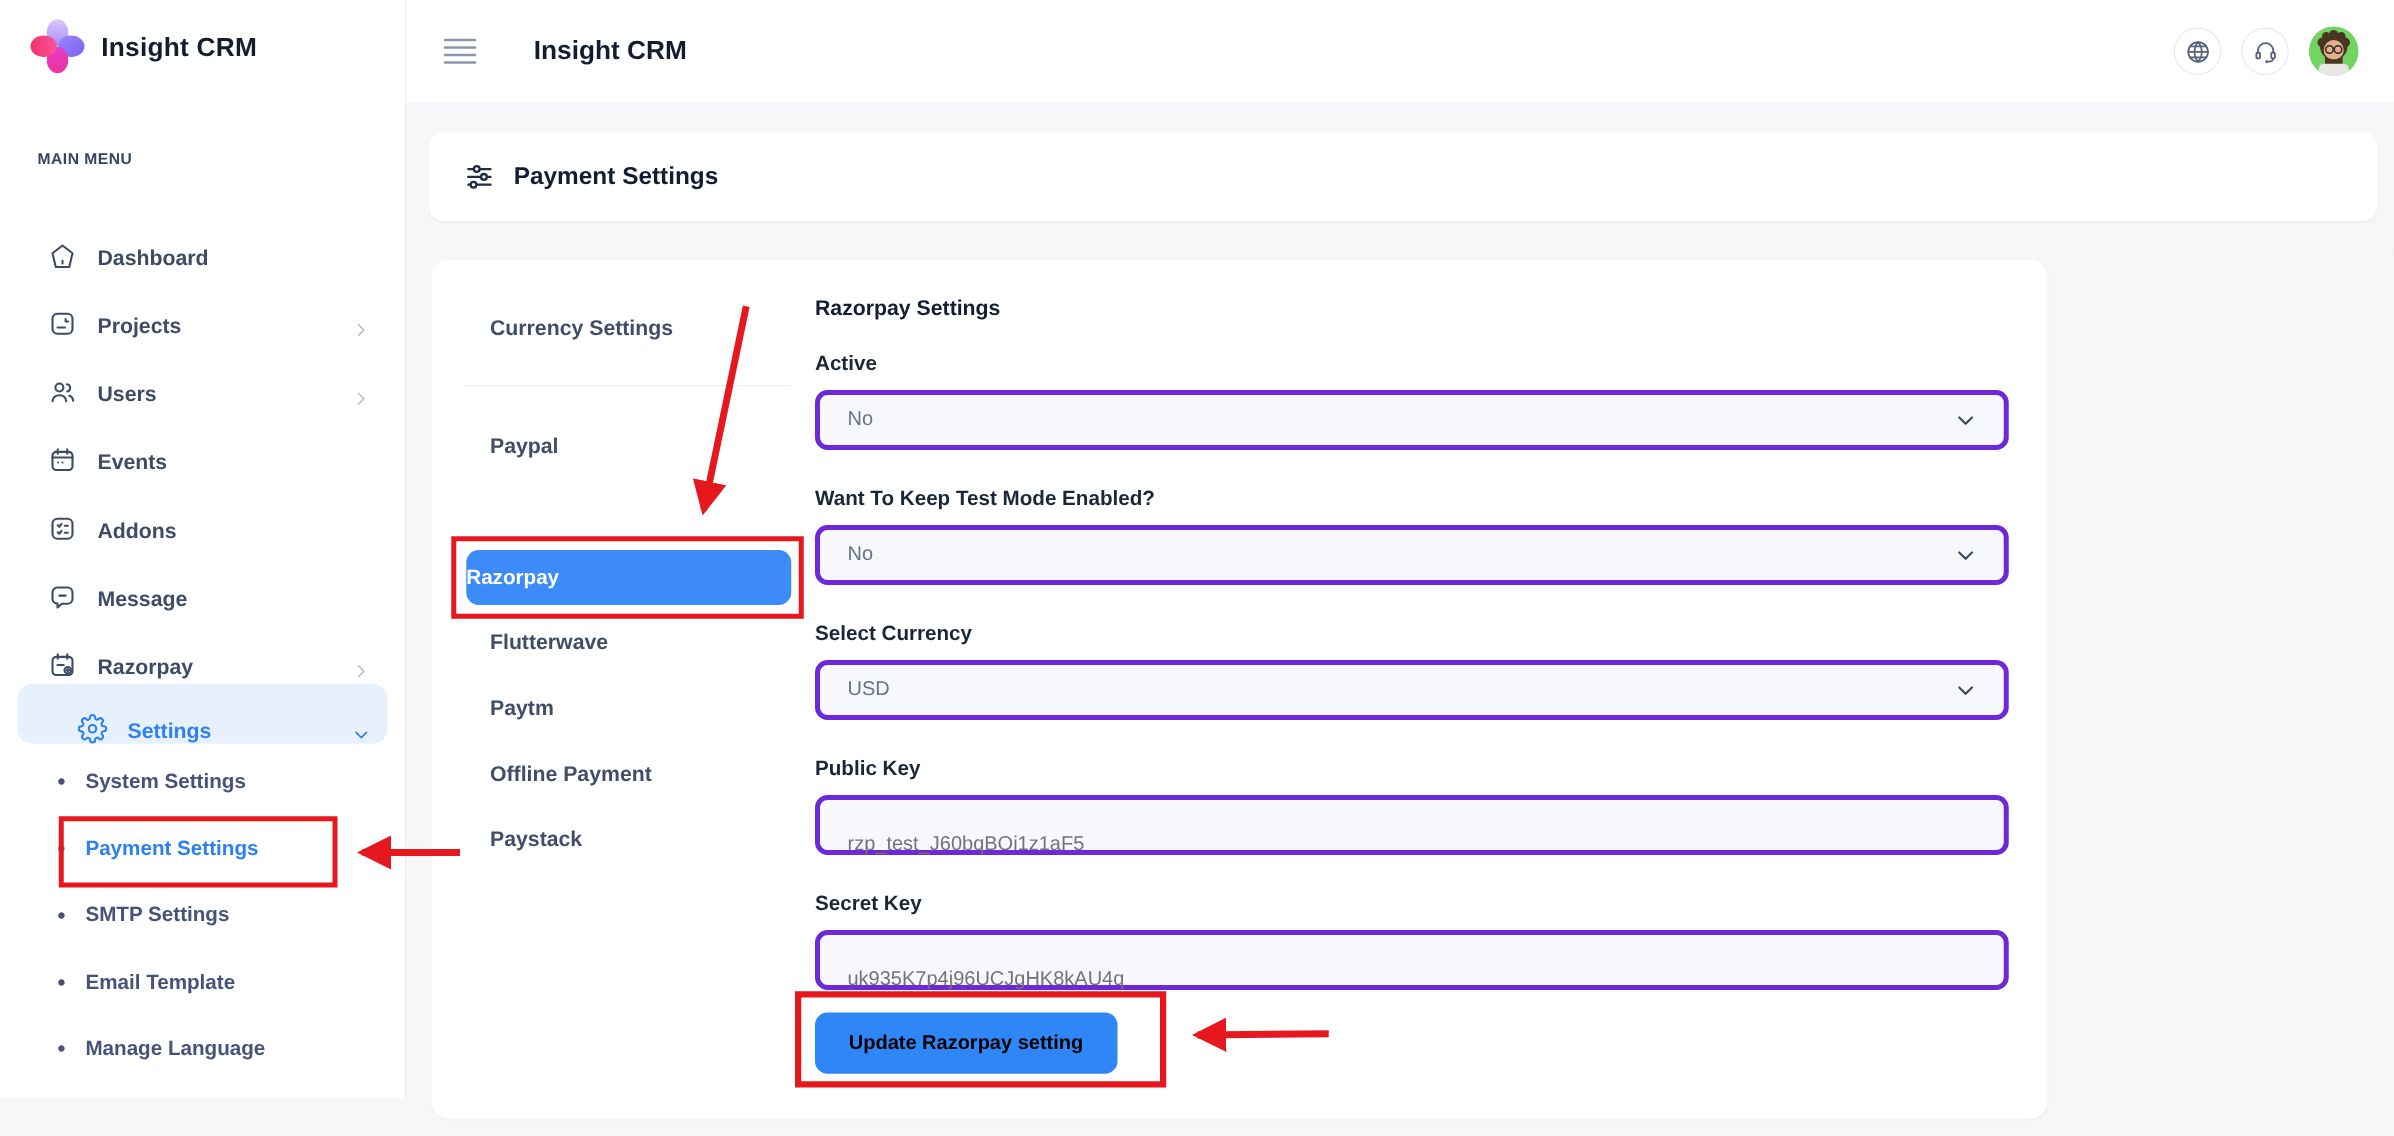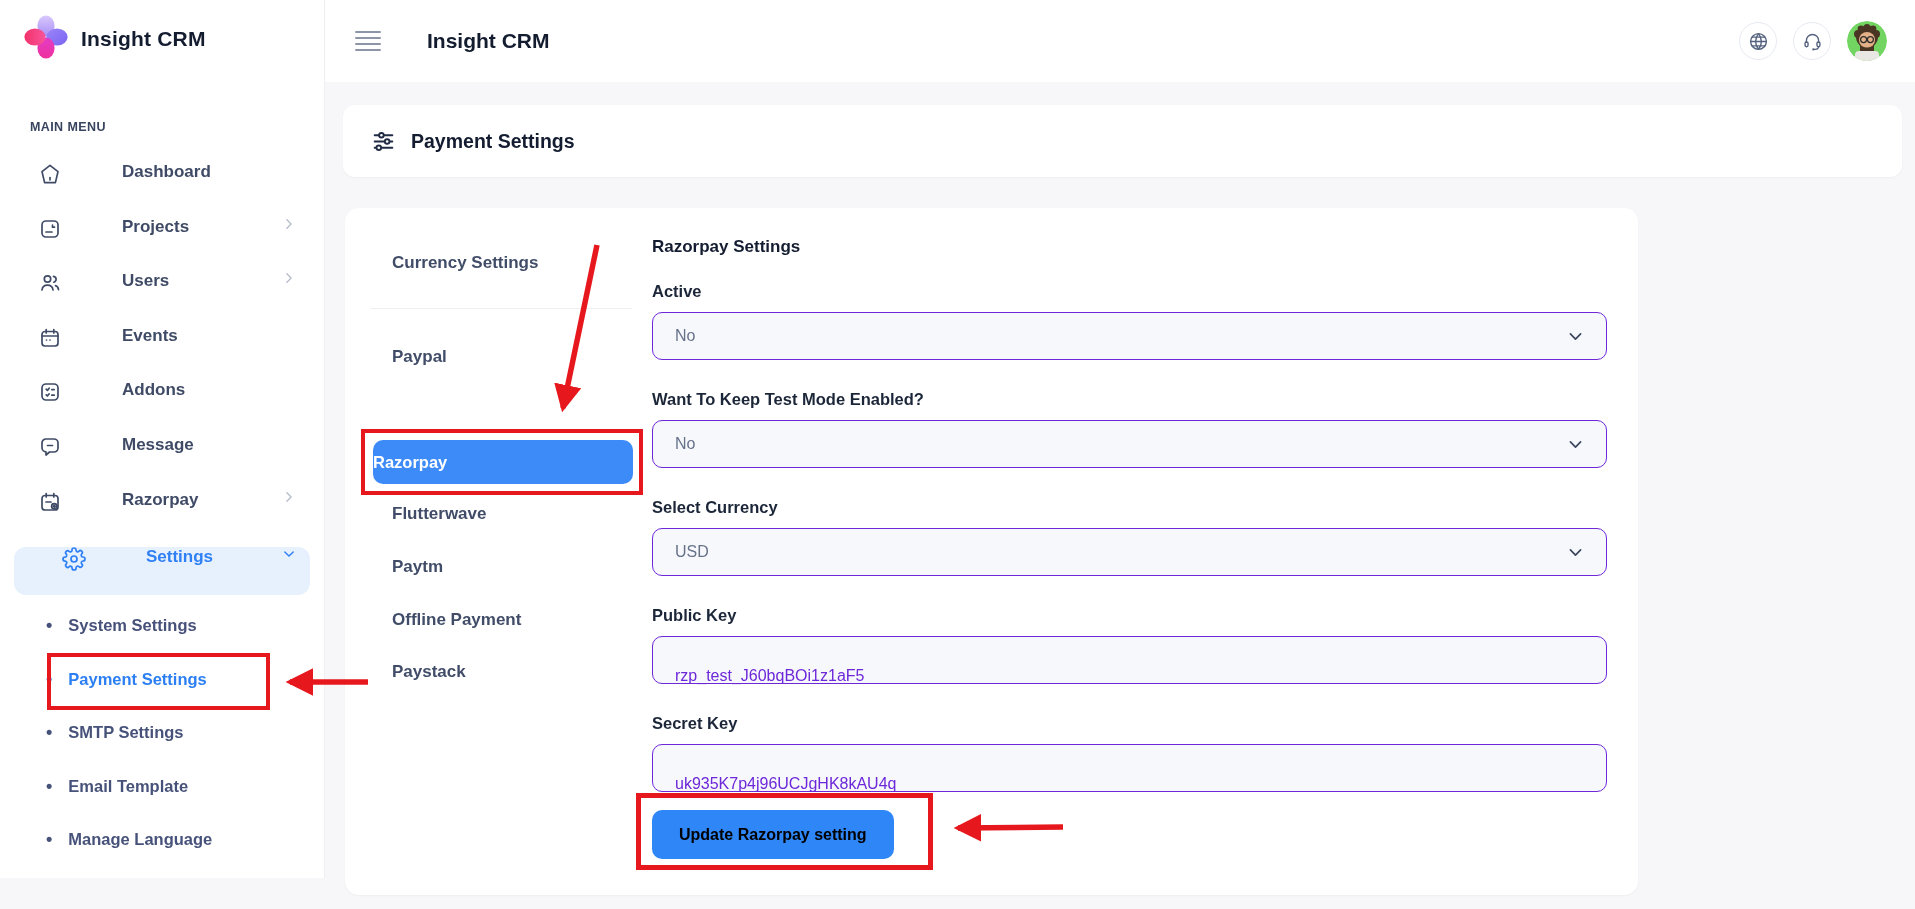--- a/index.html
+++ b/index.html
@@ -9,21 +9,21 @@
     background:#f7f7f9;
     font-family:"Liberation Sans",sans-serif;
     color:#1b2436;
   }
   
   .sidebar{position:absolute;left:0;top:0;width:325px;height:878px;background:#ffffff;border-right:1px solid #efeff3;}
   .logo-row{display:flex;align-items:center;gap:13px;padding:16px 0 0 24px;height:62px;}
   .brand-name{font-size:21px;font-weight:700;color:#141c30;letter-spacing:.2px;}
   .menu-label{position:absolute;top:120px;left:30px;font-size:12.5px;font-weight:700;color:#39445f;letter-spacing:.4px;}
   .nav{position:absolute;top:162px;left:0;right:0;}
-  .nav-item{display:flex;align-items:flex-start;height:54.6px;margin:0 14px;padding:0 14px 0 24px;cursor:pointer;gap:44px;}
+  .nav-item{display:flex;align-items:flex-end;height:54.6px;margin:0 14px;padding:0 14px 0 24px;cursor:pointer;}
   .nav-item .nav-txt{margin-left:16px;font-size:17px;font-weight:600;color:#3f4b66;}
   .nav-item svg.mi{flex:0 0 auto;}
   .chev{margin-left:auto;}
   .nav-item.active{background:#e7f1fe;border-radius:12px;height:48px;margin-top:3px;margin-bottom:3.6px;padding-left:48px;}
   .nav-item.active .nav-txt{color:#2f80f5;}
   .subnav{list-style:none;margin:0;padding:0;}
   .sub-item{display:flex;align-items:center;height:53.5px;padding-left:46px;font-size:16.5px;font-weight:600;color:#47527a;cursor:pointer;text-align:right;}
   .sub-item::before{content:"•";margin-right:16px;font-size:18px;color:#47527a;}
   .sub-item.active{color:#2b7ff2;}
   .sub-item.active::before{color:#2b7ff2;}
@@ -40,23 +40,23 @@
   .page-title{font-size:19.5px;font-weight:700;color:#131c30;}
   
   .content-card{position:absolute;left:345px;top:208px;width:1293px;height:687px;background:#fff;border-radius:14px;box-shadow:0 1px 2px rgba(16,24,40,.04);}
   .tab{position:absolute;left:47px;font-size:17px;font-weight:600;color:#414d68;cursor:pointer;line-height:26px;}
   .tab-divider{position:absolute;left:25px;top:100px;width:262px;height:1px;background:#edeff3;}
   .tab-pill{position:absolute;left:28px;top:232px;width:260px;height:44px;background:#3d8bf8;border-radius:10px;display:flex;align-items:center;font-size:16.5px;font-weight:700;color:#fff;cursor:pointer;}
   
   .form-col{position:absolute;left:307px;top:28px;width:955px;}
   .form-heading{font-size:17px;font-weight:700;color:#131c30;line-height:22px;margin:0 0 22px 0;}
   .f-label{font-size:16.5px;font-weight:600;color:#1c2639;line-height:22px;margin-bottom:10px;}
-  .control{height:48px;background:#f7f8fb;border:1px solid #6d28d9;border-radius:10px;display:flex;align-items:center;padding:0 22px;margin-bottom:28px;cursor:pointer;gap:24px;}
+  .control{height:48px;background:#f7f8fb;border:4px solid #6d28d9;border-radius:10px;display:flex;align-items:center;padding:0 22px;margin-bottom:28px;cursor:pointer;gap:24px;}
   .control .val{font-size:16px;color:#66728a;}
-  .control.inputbox .val{color:#6d28d9;margin-top:32px;}
+  .control.inputbox .val{color:#737373;margin-top:32px;}
   .control .sel-chev{margin-left:auto;}
   .submit-btn{display:inline-flex;align-items:center;justify-content:center;height:49px;padding:0 27px;background:#2e86f7;color:#000000;font-size:16px;font-weight:700;border:none;border-radius:10px;cursor:pointer;margin-top:-10px;font-family:"Liberation Sans",sans-serif;}
   
   .anno-box{position:absolute;border:4px solid #e6181e;z-index:40;pointer-events:none;}
   .anno-svg{position:absolute;left:0;top:0;z-index:41;pointer-events:none;}
 </style>
 </head>
 <body>
 
 <div class="app">

